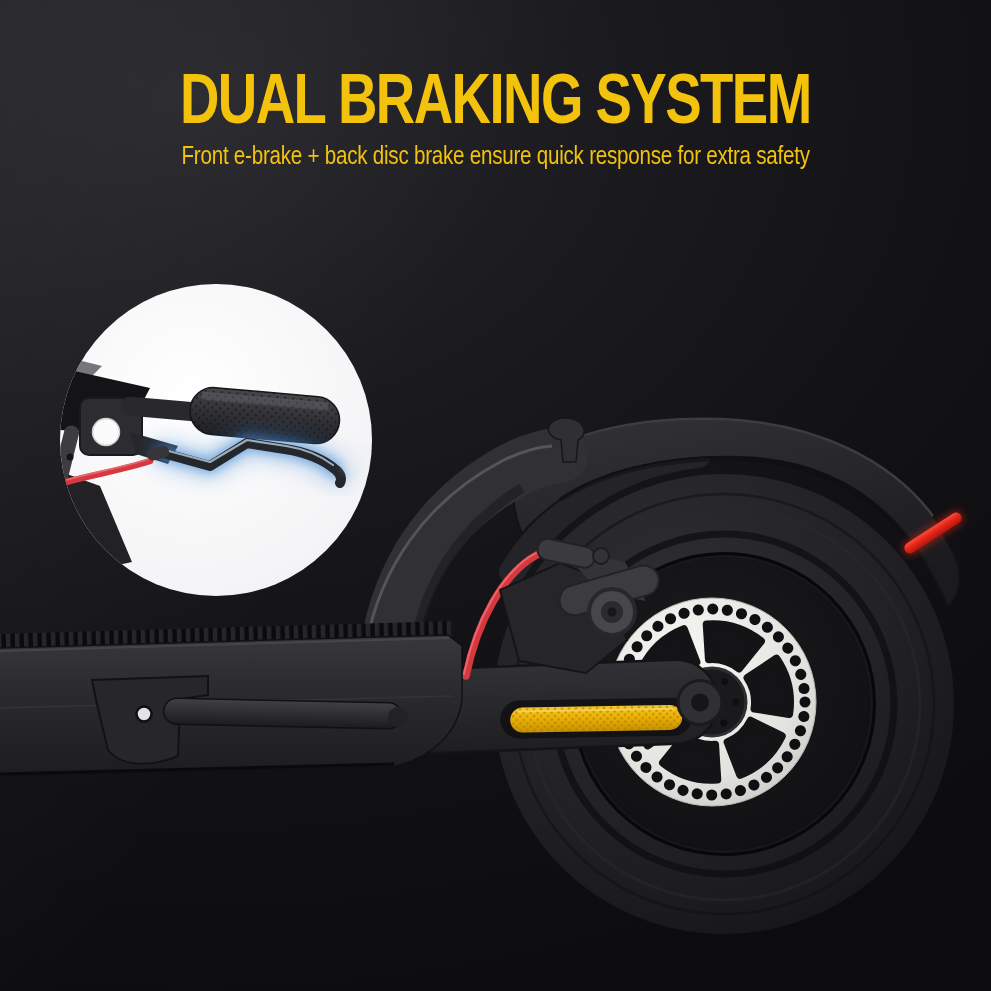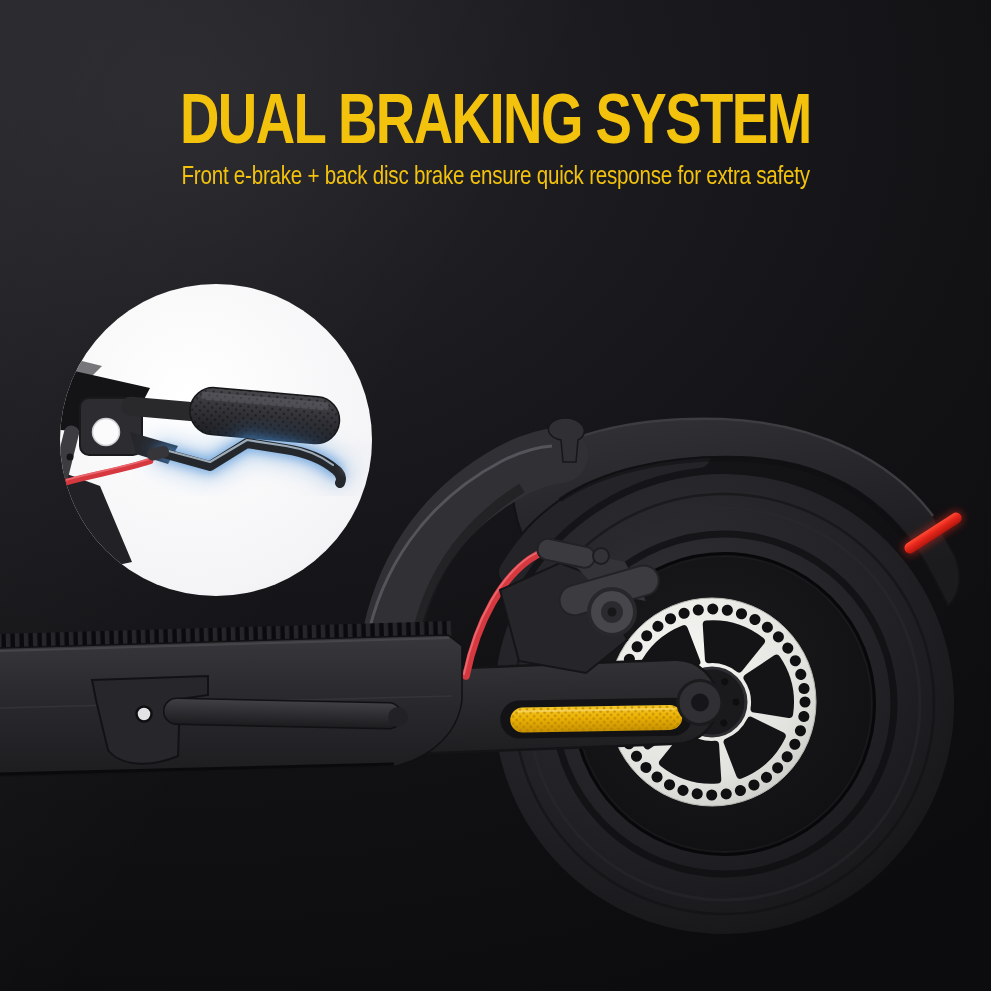--- a/index.html
+++ b/index.html
@@ -3,21 +3,21 @@
 <meta charset="utf-8">
 <style>
   html,body{margin:0;padding:0;background:#0c0c0e;}
   .stage{
     position:relative;width:991px;height:991px;overflow:hidden;
     font-family:"Liberation Sans",sans-serif;
     background:
       linear-gradient(118deg, rgba(255,255,255,.05) 0%, rgba(255,255,255,0) 40%),
       radial-gradient(1250px 950px at 20% 10%, var(--bg_top,#26262b) 0%, #1a1a1e 36%, #121215 64%, var(--bg_bottom,#0c0c0e) 100%);
   }
-  .hero{position:absolute;top:84px;left:0;width:100%;text-align:center;z-index:5;}
+  .hero{position:absolute;top:64px;left:0;width:100%;text-align:center;z-index:5;}
   .hero h1{
     margin:0;line-height:1.0;font-size:70px;font-weight:bold;letter-spacing:-2px;
     color:var(--accent_yellow,#f3c20d);
     display:inline-block;transform:scaleX(.78);transform-origin:50% 50%;
     white-space:nowrap;
   }
   .hero .sub{
     margin-top:7px;line-height:1.15;font-size:26px;font-weight:normal;letter-spacing:-.3px;
     color:var(--accent_yellow,#f3c20d);
     display:inline-block;transform:scaleX(.9);transform-origin:50% 50%;

